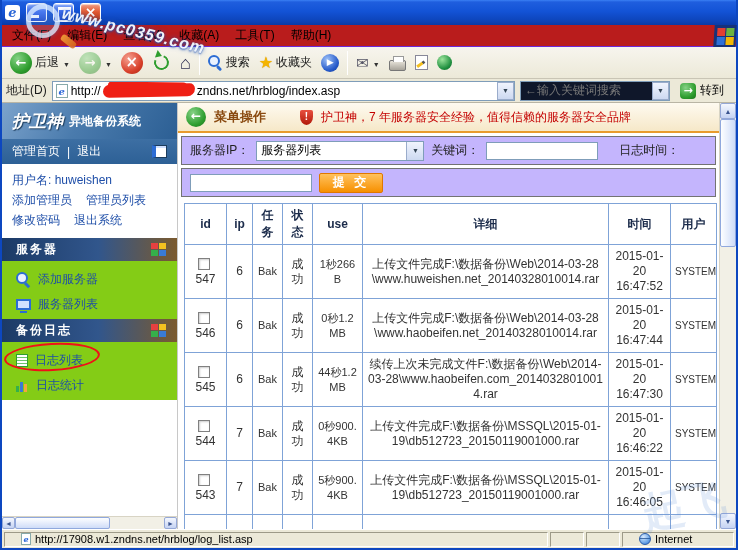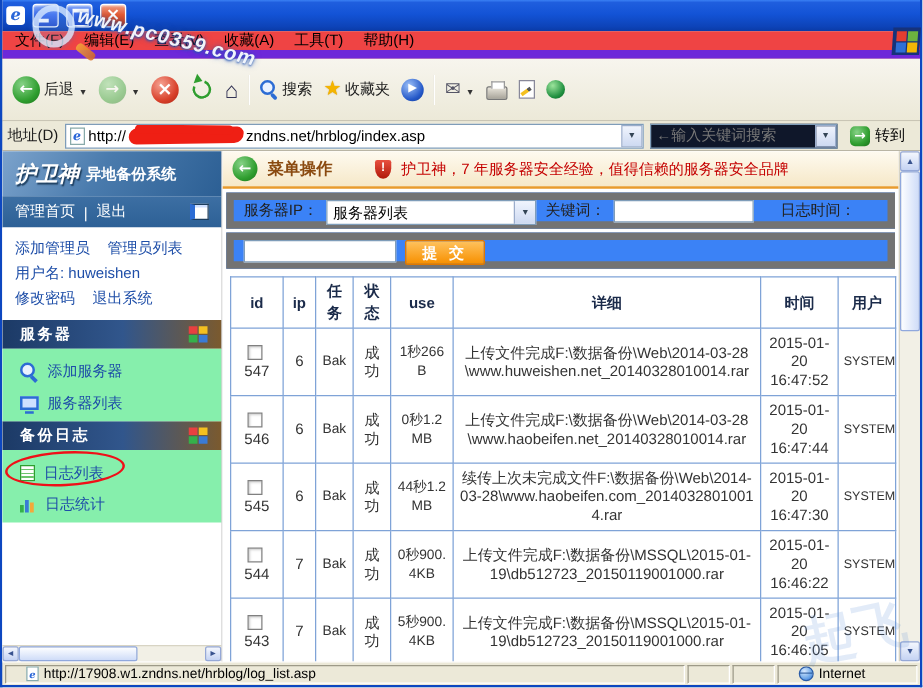--- a/index.html
+++ b/index.html
@@ -10,28 +10,28 @@
 .titlebar{height:25px;flex:none;display:flex;align-items:center;gap:4px;padding:0 3px;background:linear-gradient(180deg,#3a80f4 0%,#1f5ede 8%,#1353d6 45%,#0d43b8 85%,#0a3aa6 100%)}
 .tb-ico{width:15px;height:15px;flex:none;border-radius:3px;background:#fff;color:#2a66d8;font:italic bold 13px/15px "DejaVu Serif",serif;text-align:center}
 .tb-ico::after{content:"e"}
 .tb-title{flex:1;color:#fff;font-weight:bold;white-space:nowrap;overflow:hidden;text-shadow:1px 1px 1px #08306e;letter-spacing:.5px}
 .wbtn{width:21px;height:19px;flex:none;border:1px solid #fff;border-radius:3px;margin-left:2px;position:relative;background:linear-gradient(180deg,#8cacf8 0%,#3c6cf0 45%,#1c46c8 100%);box-shadow:inset 0 1px 1px rgba(255,255,255,.6)}
 .wbtn.min::after{content:"";position:absolute;left:4px;bottom:3px;width:8px;height:3px;background:#fff}
 .wbtn.max::after{content:"";position:absolute;left:4px;top:3px;width:11px;height:10px;border:1px solid #fff;border-top:3px solid #fff}
 .wbtn.close{background:linear-gradient(180deg,#f0a088 0%,#e25b35 45%,#b83410 100%)}
 .wbtn.close::after{content:"×";position:absolute;inset:0;color:#fff;font:bold 14px/17px "DejaVu Sans",sans-serif;text-align:center}
 
-.menubar{height:22px;flex:none;display:flex;align-items:center;background:#ef4444;border-bottom:7px solid #6d28d9;padding-left:2px}
+.menubar{height:22px;flex:none;display:flex;align-items:center;background:#b91c1c;border-bottom:1px solid #6d28d9;padding-left:2px}
 .mitem{padding:2px 8px;cursor:default}
 .winlogo{margin-left:auto;width:22px;height:22px;background:#16327a;display:grid;grid-template-columns:8px 8px;grid-template-rows:8px 8px;gap:1px;place-content:center;transform:skewX(-4deg)}
 .winlogo i{display:block}
 .winlogo i:nth-child(1){background:#e33e30}.winlogo i:nth-child(2){background:#6cb33f}
 .winlogo i:nth-child(3){background:#2f6fd6}.winlogo i:nth-child(4){background:#f2b705}
 
-.toolbar{height:50px;flex:none;display:flex;align-items:center;gap:1px;padding:0 4px;background:linear-gradient(180deg,#f7f5ee,#ece9d8);border-bottom:1px solid #c9c5b5}
+.toolbar{height:32px;flex:none;display:flex;align-items:center;gap:1px;padding:0 4px;background:linear-gradient(180deg,#f7f5ee,#ece9d8);border-bottom:1px solid #c9c5b5}
 .tool{display:flex;align-items:center;gap:3px;padding:2px 4px;color:#1a1a1a}
 .circ{width:22px;height:22px;border-radius:50%;flex:none;position:relative;color:#fff;text-align:center;font:bold 13px/21px "DejaVu Sans",sans-serif;background:radial-gradient(circle at 35% 30%,#86d286,#2f9e2f 62%,#1a711a)}
 .circ.back::after{content:"←"}
 .circ.fwd::after{content:"→"}
 .circ.dim{opacity:.45}
 .circ.stop{background:radial-gradient(circle at 35% 30%,#f6a292,#d8402a 62%,#a82312)}
 .circ.stop::after{content:"×";font-size:15px}
 .dd::after{content:"▼";font-size:7px;color:#333;margin-left:1px}
 .ico-refresh{width:15px;height:15px;border:2px solid #2f9e2f;border-radius:50%;border-top-color:transparent;position:relative;transform:rotate(-25deg);margin:2px}
 .ico-refresh::after{content:"";position:absolute;top:-5px;right:-2px;border:4px solid transparent;border-left:6px solid #2f9e2f;transform:rotate(45deg)}
@@ -77,21 +77,21 @@
 .sb-t2{font-size:12px;font-weight:bold}
 .sb-nav{height:25px;flex:none;display:flex;align-items:center;gap:7px;padding:0 10px;background:linear-gradient(180deg,#3d6fa3,#2d6096);color:#fff}
 .ico-note{margin-left:auto;width:15px;height:13px;background:#fff;border:1px solid #1c3c5c;border-left:4px solid #2c6cd4;box-shadow:inset 0 2px 0 #cfe0ff}
 .sb-account{height:74px;flex:none;padding:6px 10px;color:#1e4ea8;line-height:20px;background:#fff}
 .sb-link{margin-right:14px;cursor:pointer}
 .sb-hdr{height:23px;flex:none;display:flex;align-items:center;padding:0 10px 0 14px;background:linear-gradient(90deg,#1c3a66 0%,#31568c 55%,#7b5a2e 100%);color:#fff;font-weight:bold;letter-spacing:2px}
 .ico-cubes{margin-left:auto;width:18px;height:14px;display:grid;grid-template-columns:7px 7px;grid-template-rows:6px 6px;gap:1px;place-content:center}
 .ico-cubes i{display:block}
 .ico-cubes i:nth-child(1){background:#e84040}.ico-cubes i:nth-child(2){background:#f4c020}
 .ico-cubes i:nth-child(3){background:#35b04a}.ico-cubes i:nth-child(4){background:#3a7bd5}
-.sb-links{height:58px;flex:none;padding:6px 0;background:#86efac;position:relative}
+.sb-links{height:58px;flex:none;padding:6px 0;background:#84cc16;position:relative}
 .sb-row{display:flex;align-items:center;gap:7px;padding:4px 0 4px 14px;color:#1e4ea8;cursor:pointer}
 .ico-addsrv{width:15px;height:15px;position:relative}
 .ico-addsrv::before{content:"";position:absolute;left:0;top:0;width:8px;height:8px;border:2px solid #2c6cd4;border-radius:50%;background:#eaf2ff}
 .ico-addsrv::after{content:"";position:absolute;left:10px;top:10px;width:6px;height:2.5px;background:#2c6cd4;transform:rotate(45deg);transform-origin:0 0}
 .ico-srvlist{width:15px;height:11px;border:2px solid #2c6cd4;background:#cfe0ff;position:relative}
 .ico-srvlist::after{content:"";position:absolute;left:2px;bottom:-5px;width:7px;height:2px;background:#2c6cd4}
 .ico-loglist{width:12px;height:13px;background:#fff;border:1px solid #2f9e2f;background-image:repeating-linear-gradient(180deg,#6cc46c 0 1px,transparent 1px 3px);background-position:0 2px;background-size:100% 11px;background-repeat:no-repeat}
 .ico-logstats{width:13px;height:12px;display:flex;align-items:flex-end;gap:1px}
 .ico-logstats i{display:block;width:3px}
 .ico-logstats i:nth-child(1){height:6px;background:#35b04a}
@@ -118,21 +118,21 @@
 
 .main{flex:1;display:flex;min-width:0;background:#fff}
 .content{flex:1;min-width:0;overflow:hidden;display:flex;flex-direction:column}
 .mtop{height:30px;flex:none;display:flex;align-items:center;gap:8px;padding:0 8px;background:linear-gradient(180deg,#fefaf0,#f6e8c8);border-bottom:2px solid #e89b2d}
 .circ.mback{width:20px;height:20px;line-height:19px;font-size:12px}
 .circ.mback::after{content:"←"}
 .mtitle{font-weight:bold;font-size:13px;color:#8a4a10}
 .ico-shield{width:13px;height:15px;margin-left:26px;background:linear-gradient(180deg,#e85040,#b01808);border-radius:2px 2px 7px 7px/2px 2px 9px 9px;color:#fff;font:bold 10px/14px "Liberation Sans",sans-serif;text-align:center;flex:none}
 .ico-shield::after{content:"!"}
 .banner{color:#c40000;font-weight:normal}
-.fbox{height:29px;flex:none;display:flex;gap:7px;margin:3px 3px 0 3px;padding:0 8px;border:6px solid #737373;background:#3b82f6}
+.fbox{height:29px;flex:none;display:flex;align-items:center;gap:7px;margin:3px 3px 0 3px;padding:0 8px;border:1px solid #737373;background:#c4b5fd}
 .flabel{color:#222;flex:none}
 .flabel.time{margin-left:14px}
 .fselect{width:168px;height:20px;background:#fff;border:1px solid #7f9db9;display:flex;align-items:center;padding-left:4px}
 .fselect .sel-btn{margin-left:auto;width:17px;height:18px;border-left:1px solid #9aaccb;background:linear-gradient(180deg,#f0f4fd,#cdd9f1);display:flex;align-items:center;justify-content:center}
 .fselect .sel-btn::after{content:"▼";font-size:7px;color:#345}
 .ftext{width:112px;height:18px;border:1px solid #7f9db9;background:#fff;font:12px "Liberation Sans",sans-serif;padding:0 3px}
 .ftext.w2{width:122px}
 .submit{width:64px;height:20px;border:1px solid #e07800;border-radius:2px;background:linear-gradient(180deg,#ffc25e,#f79000);color:#fff;font:bold 12px "Liberation Sans",sans-serif;letter-spacing:3px;cursor:pointer}
 
 .logtable{width:533px;margin:6px 6px 0 6px;border-collapse:collapse;table-layout:fixed;font-size:12px}
@@ -262,24 +262,24 @@
         <span class="sb-t1">护卫神</span>
         <span class="sb-t2">异地备份系统</span>
       </div>
       <div class="sb-nav">
         <span>管理首页</span>
         <span>|</span>
         <span>退出</span>
         <span class="ico-note"></span>
       </div>
       <div class="sb-account">
+        <div>用户名: huweishen</div>
         <div>
           <span class="sb-link">添加管理员</span><span class="sb-link">管理员列表</span>
         </div>
-        <div>用户名: huweishen</div>
         <div>
           <span class="sb-link">修改密码</span><span class="sb-link">退出系统</span>
         </div>
       </div>
       <div class="sb-hdr">
         <span>服务器</span>
         <span class="ico-cubes">
             <i></i>
             <i></i>
             <i></i>

